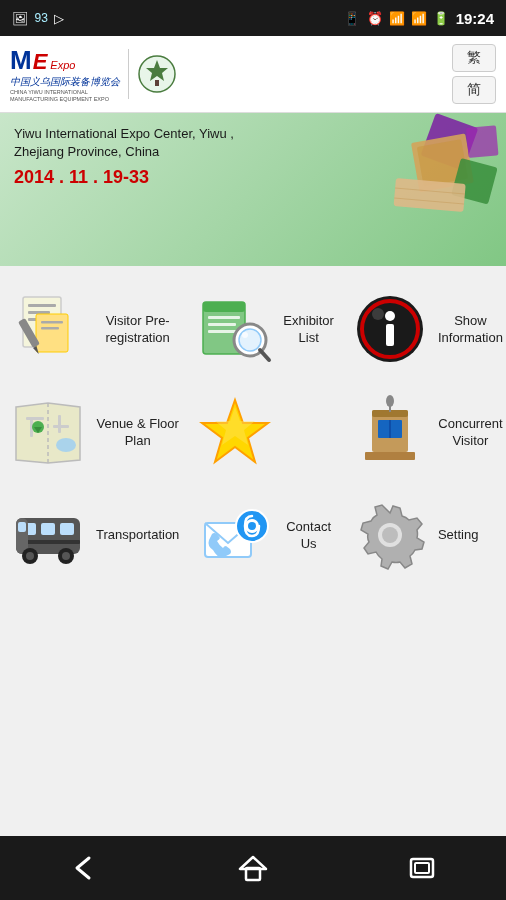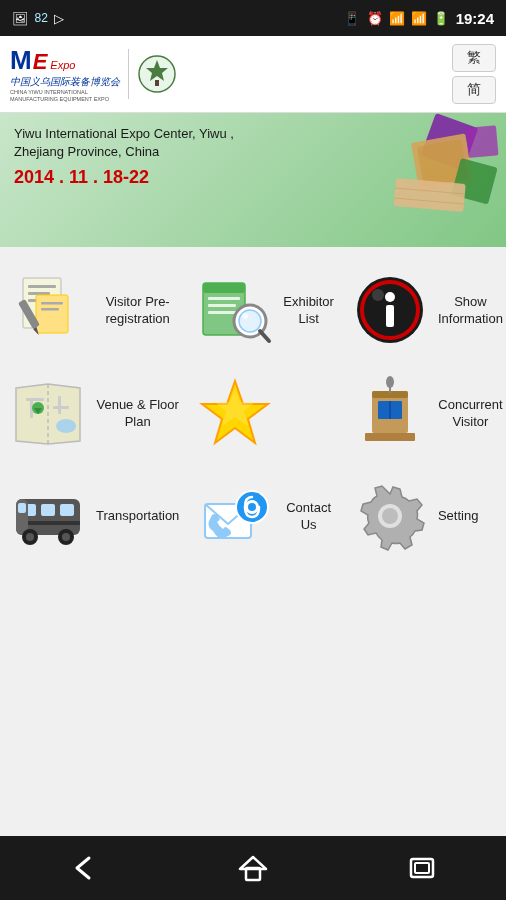--- a/index.html
+++ b/index.html
@@ -96,21 +96,21 @@
       align-items: center;
       justify-content: center;
       cursor: pointer;
       font-size: 14px;
       color: #333;
     }
 
     
     .banner {
       width: 100%;
-      height: 134px;
+      height: 153px;
       background: linear-gradient(135deg, #c8e6c9 0%, #a5d6a7 50%, #81c784 100%);
       position: relative;
       overflow: hidden;
       display: flex;
       align-items: flex-start;
       padding: 12px 14px;
     }
     .banner-text {
       z-index: 2;
     }
@@ -186,21 +186,21 @@
       width: 60px;
       height: 40px;
     }
   </style>
 </head>
 <body>
 
 <div class="status-bar">
   <div class="status-left">
     <span class="status-icon">🖼</span>
-    <span class="status-icon" style="color:#aef; font-size:12px;">82</span>
+    <span class="status-icon" style="color:#aef; font-size:12px;">93</span>
     <span class="status-icon">▷</span>
   </div>
   <div class="status-right">
     <span style="font-size:13px;">📱</span>
     <span style="font-size:13px;">⏰</span>
     <span style="font-size:13px;">📶</span>
     <span style="font-size:13px;">📶</span>
     <span style="font-size:13px;">🔋</span>
     <span style="font-weight:bold; font-size:15px;">19:24</span>
   </div>
@@ -229,21 +229,21 @@
   </div>
   <div class="lang-buttons">
     <button class="lang-btn">繁</button>
     <button class="lang-btn">简</button>
   </div>
 </div>
 
 <div class="banner">
   <div class="banner-text">
     <div class="banner-address">Yiwu International Expo Center, Yiwu ,<br>Zhejiang Province, China</div>
-    <div class="banner-date">2014 . 11 . 18-22</div>
+    <div class="banner-date">2014 . 11 . 19-33</div>
   </div>
 
   <svg class="banner-cubes" viewBox="0 0 160 140">
 
     <g transform="translate(80,10) rotate(20)">
       <rect x="0" y="0" width="45" height="45" fill="#7b1fa2" opacity="0.85" rx="3"></rect>
     </g>
 
     <g transform="translate(55,40) rotate(-10)">
       <rect x="0" y="0" width="55" height="50" fill="#d4a35a" opacity="0.9" rx="2"></rect>

